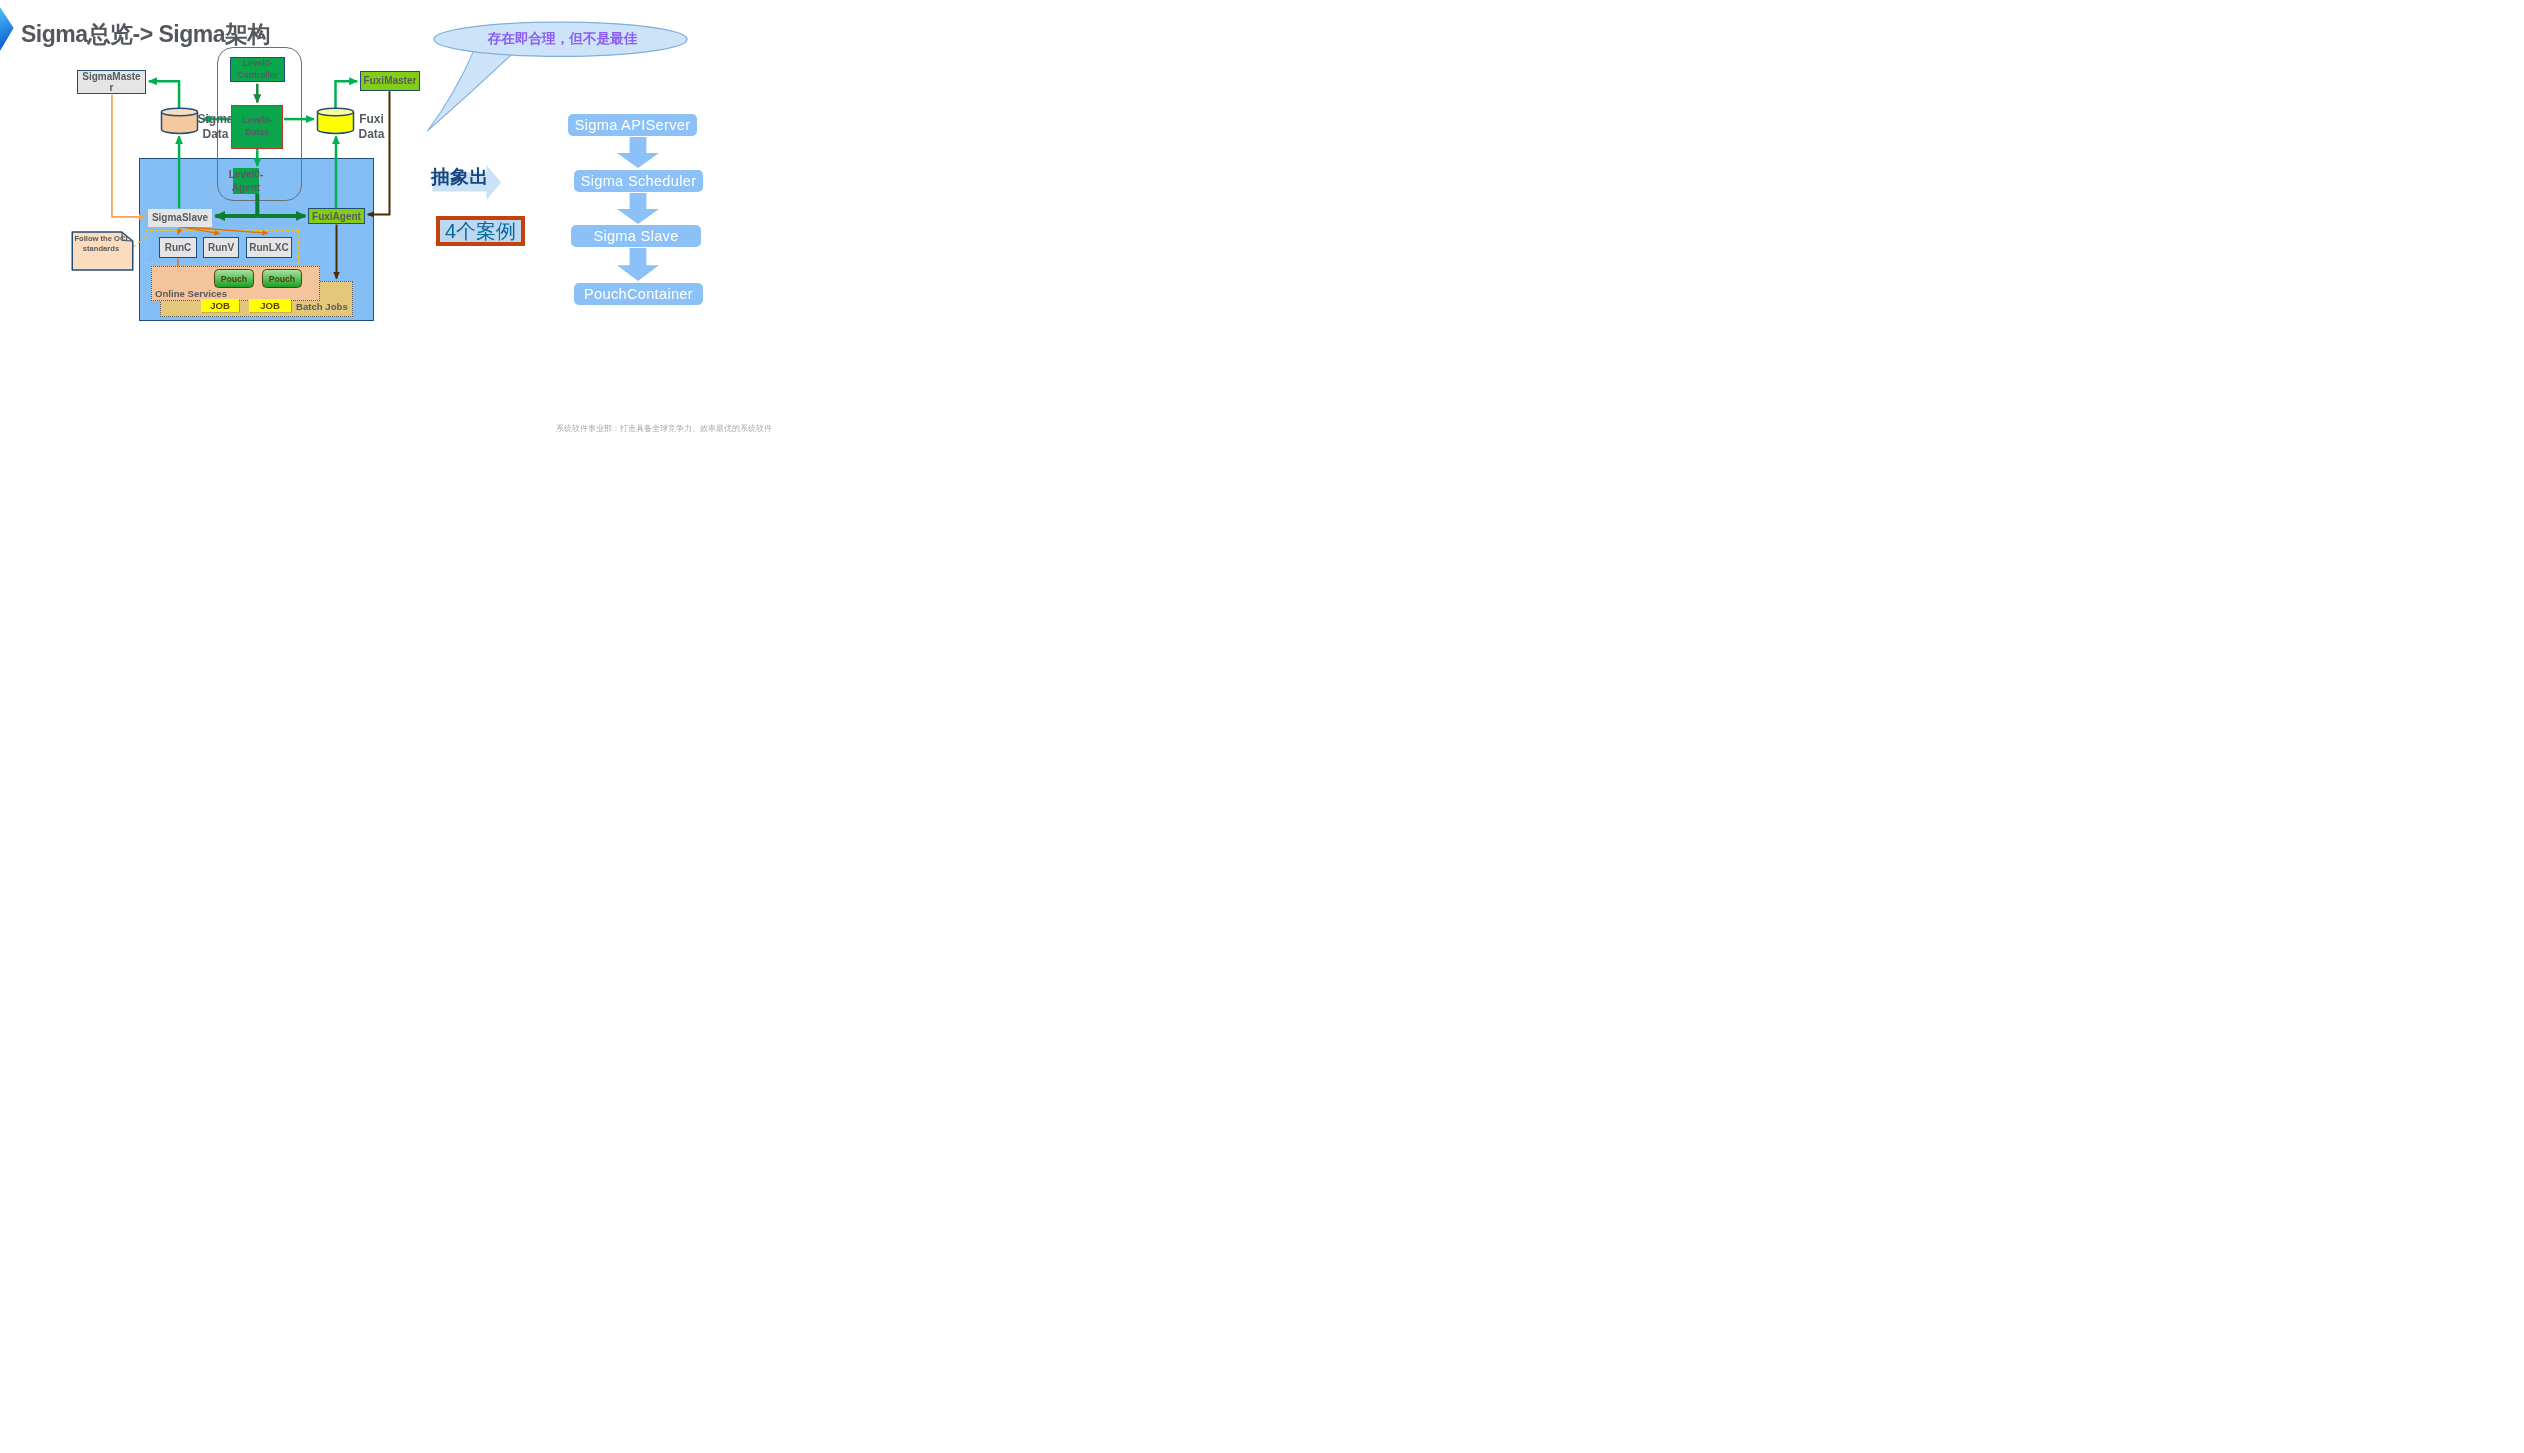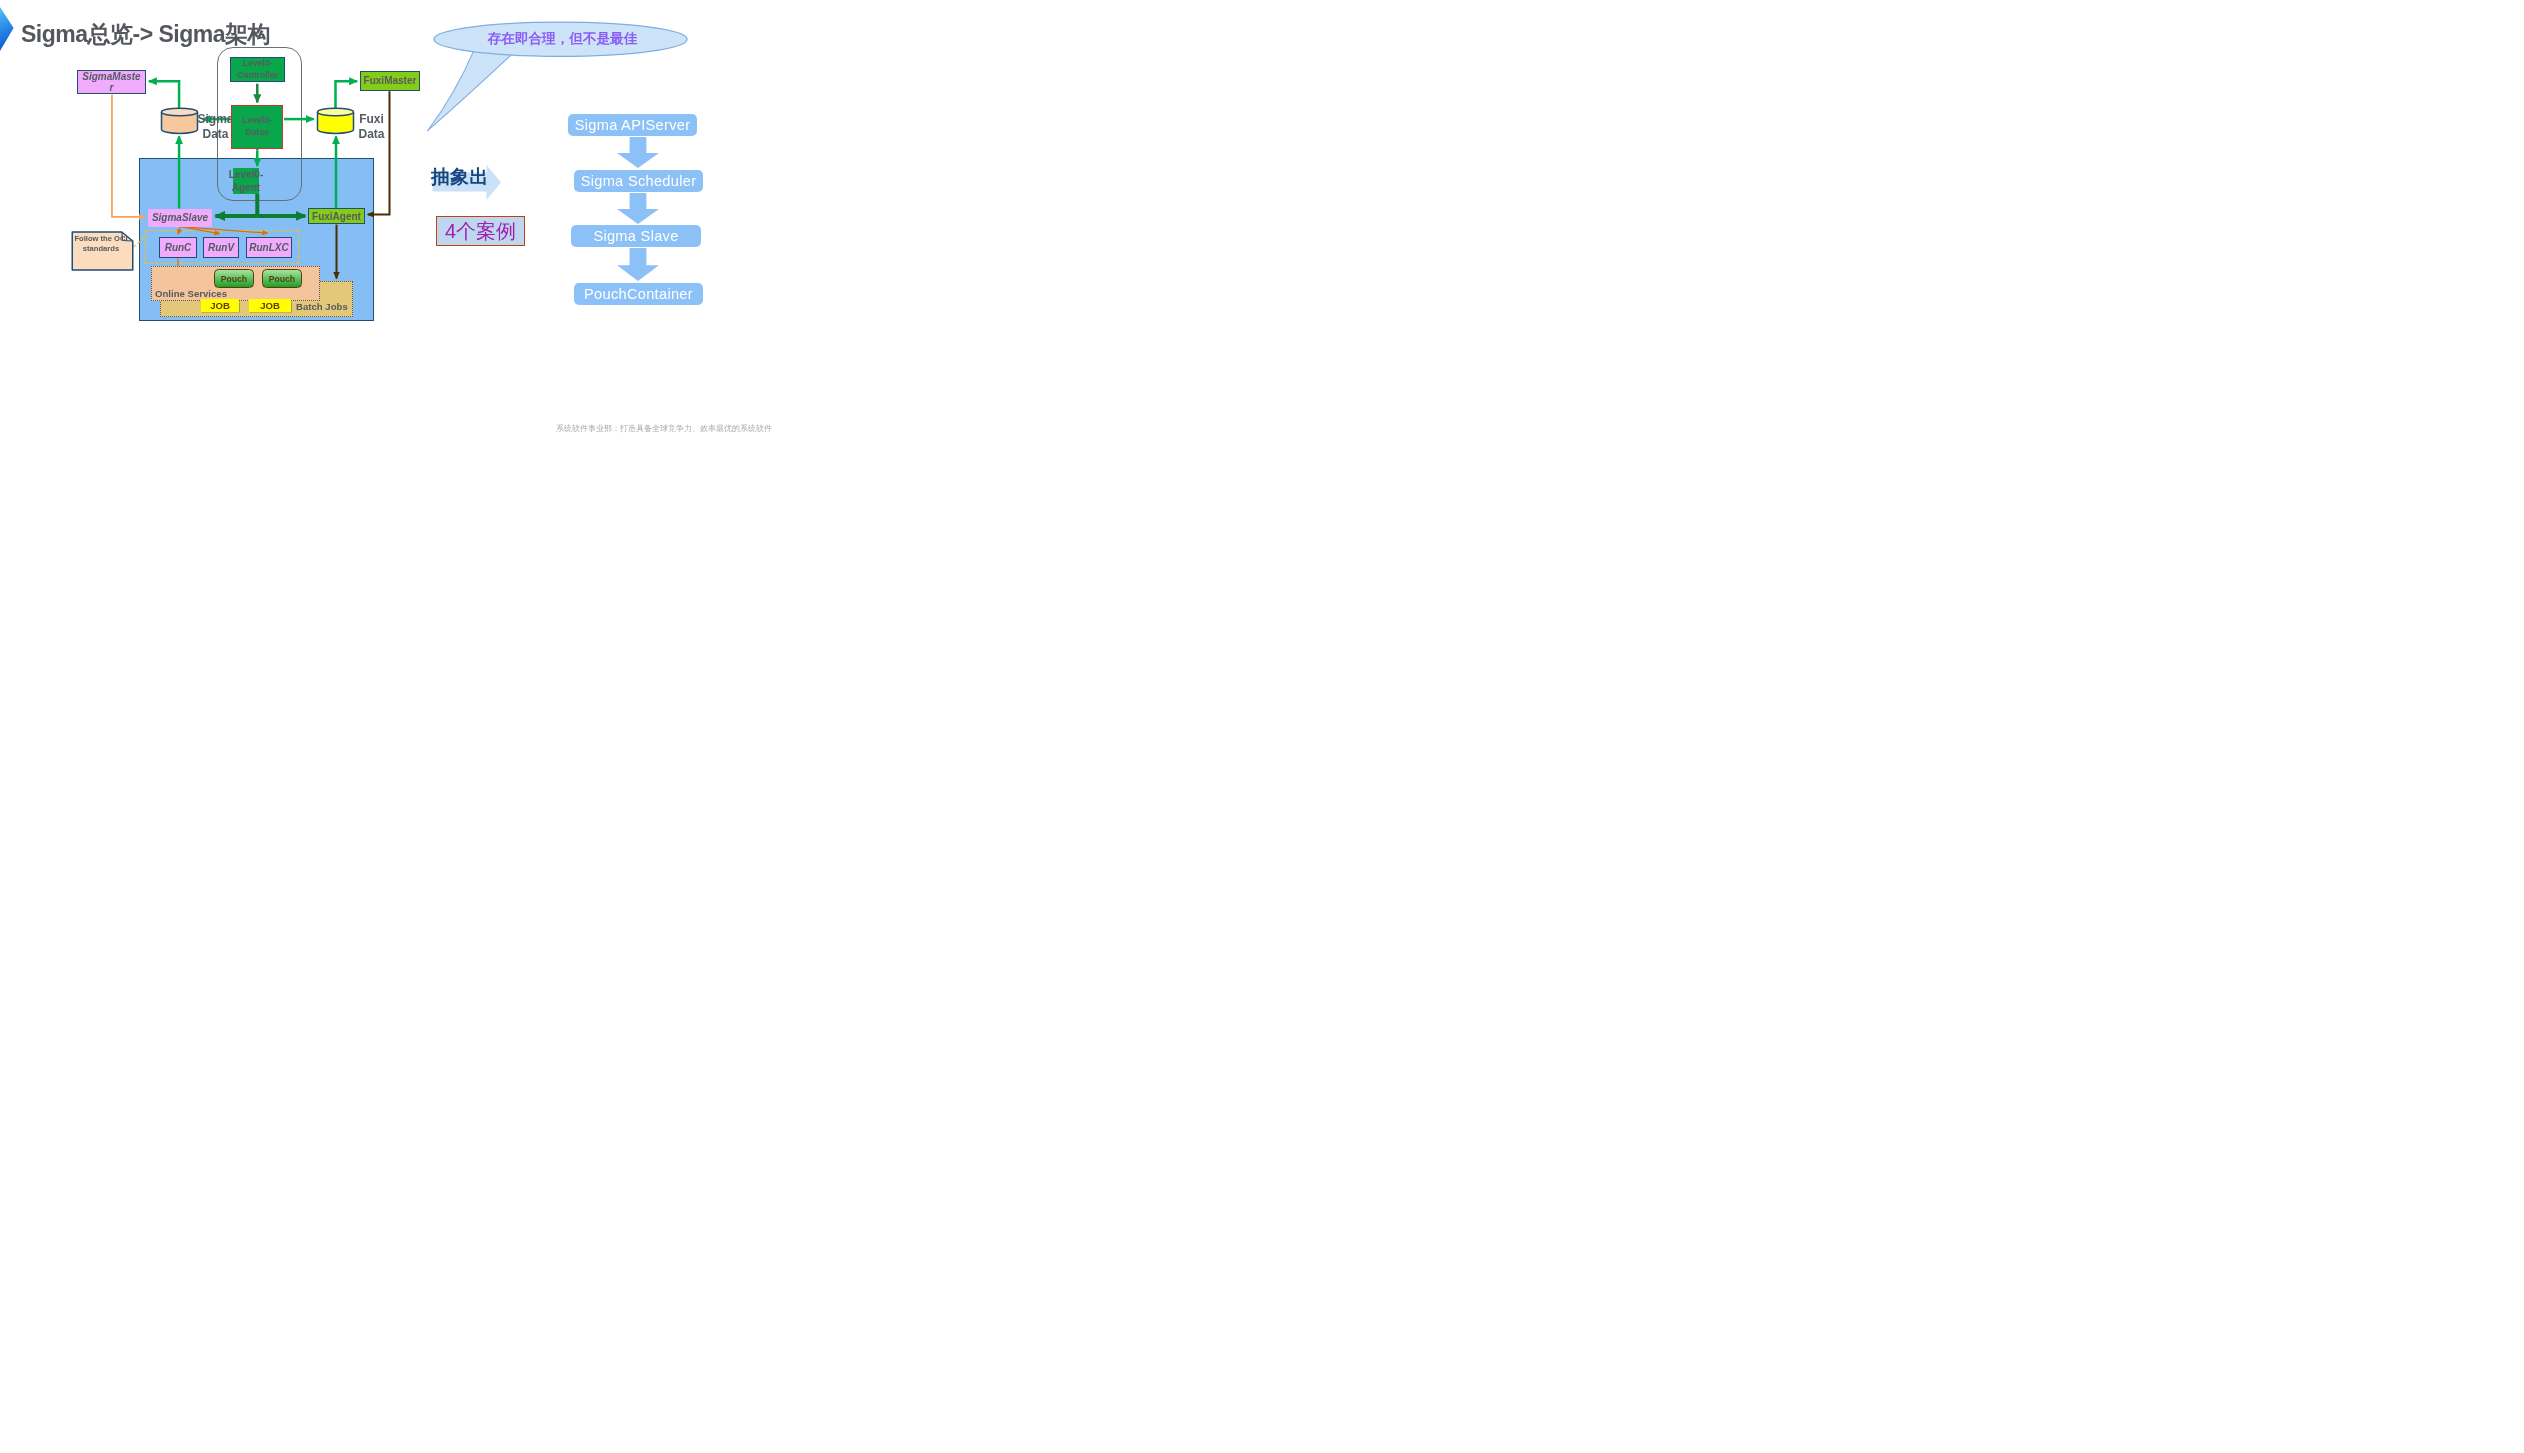--- a/index.html
+++ b/index.html
@@ -51,21 +51,21 @@
   }
   .batch-label{
     position:absolute;left:296px;top:301px;font-size:9.6px;font-weight:bold;
     color:#595959;z-index:4;white-space:nowrap;
   }
   
   .box{
     position:absolute;display:flex;align-items:center;justify-content:center;
     text-align:center;font-weight:bold;color:#555b63;box-sizing:border-box;z-index:7;
   }
-  .b-peach{background:#f0abfc;font-style:italic;}
+  .b-peach{background:#e5e5e5;}
   .b-border{border:1.5px solid #1f4e79;}
   .b-green{background:#0aa64c;}
   .b-yellow{background:#84cc16;}
   .sigma-master{left:77px;top:70px;width:69px;height:24px;font-size:10px;
     line-height:1.15;word-break:break-all;padding:0 2.5px;}
   .l0-controller{left:230px;top:57px;width:55px;height:25px;font-size:8.6px;line-height:1.35;}
   .l0-datas{left:231px;top:105px;width:52px;height:44px;font-size:8.6px;line-height:1.35;
     border:1px solid #c0392b;}
   .l0-agent{left:233px;top:168px;width:26px;height:26px;font-size:10px;line-height:1.35;}
   .fuxi-master{left:360px;top:71px;width:60px;height:19.7px;font-size:10px;}
@@ -106,23 +106,23 @@
   }
   
   .abs-arrow{position:absolute;left:432px;top:165px;width:71px;height:36px;z-index:6;}
   .abs-label{
     position:absolute;left:431px;top:164px;width:57px;text-align:center;
     font-size:18.7px;font-weight:bold;color:#17457e;z-index:7;
     font-family:"Liberation Serif",serif;letter-spacing:0.5px;white-space:nowrap;
   }
   .cases-box{
     position:absolute;left:436px;top:216px;width:89px;height:30px;
-    background:#bdd7ee;border:1px solid #c2410c;box-sizing:border-box;
+    background:#bdd7ee;border:4px solid #c2410c;box-sizing:border-box;
     display:flex;align-items:center;justify-content:center;
-    font-size:20px;color:#a21caf;z-index:6;white-space:nowrap;
+    font-size:20px;color:#0369a1;z-index:6;white-space:nowrap;
   }
   
   .flow-box{
     position:absolute;width:129px;height:22px;background:#8bc1f7;border-radius:5px;
     display:flex;align-items:center;justify-content:center;color:#ffffff;
     font-size:14.6px;letter-spacing:0.3px;z-index:6;white-space:nowrap;
   }
   .flow-1{left:548px;top:114px;margin-left:20px;}
   .flow-2{left:574px;top:170px;}
   .flow-3{left:571px;top:225px;width:130px;}

